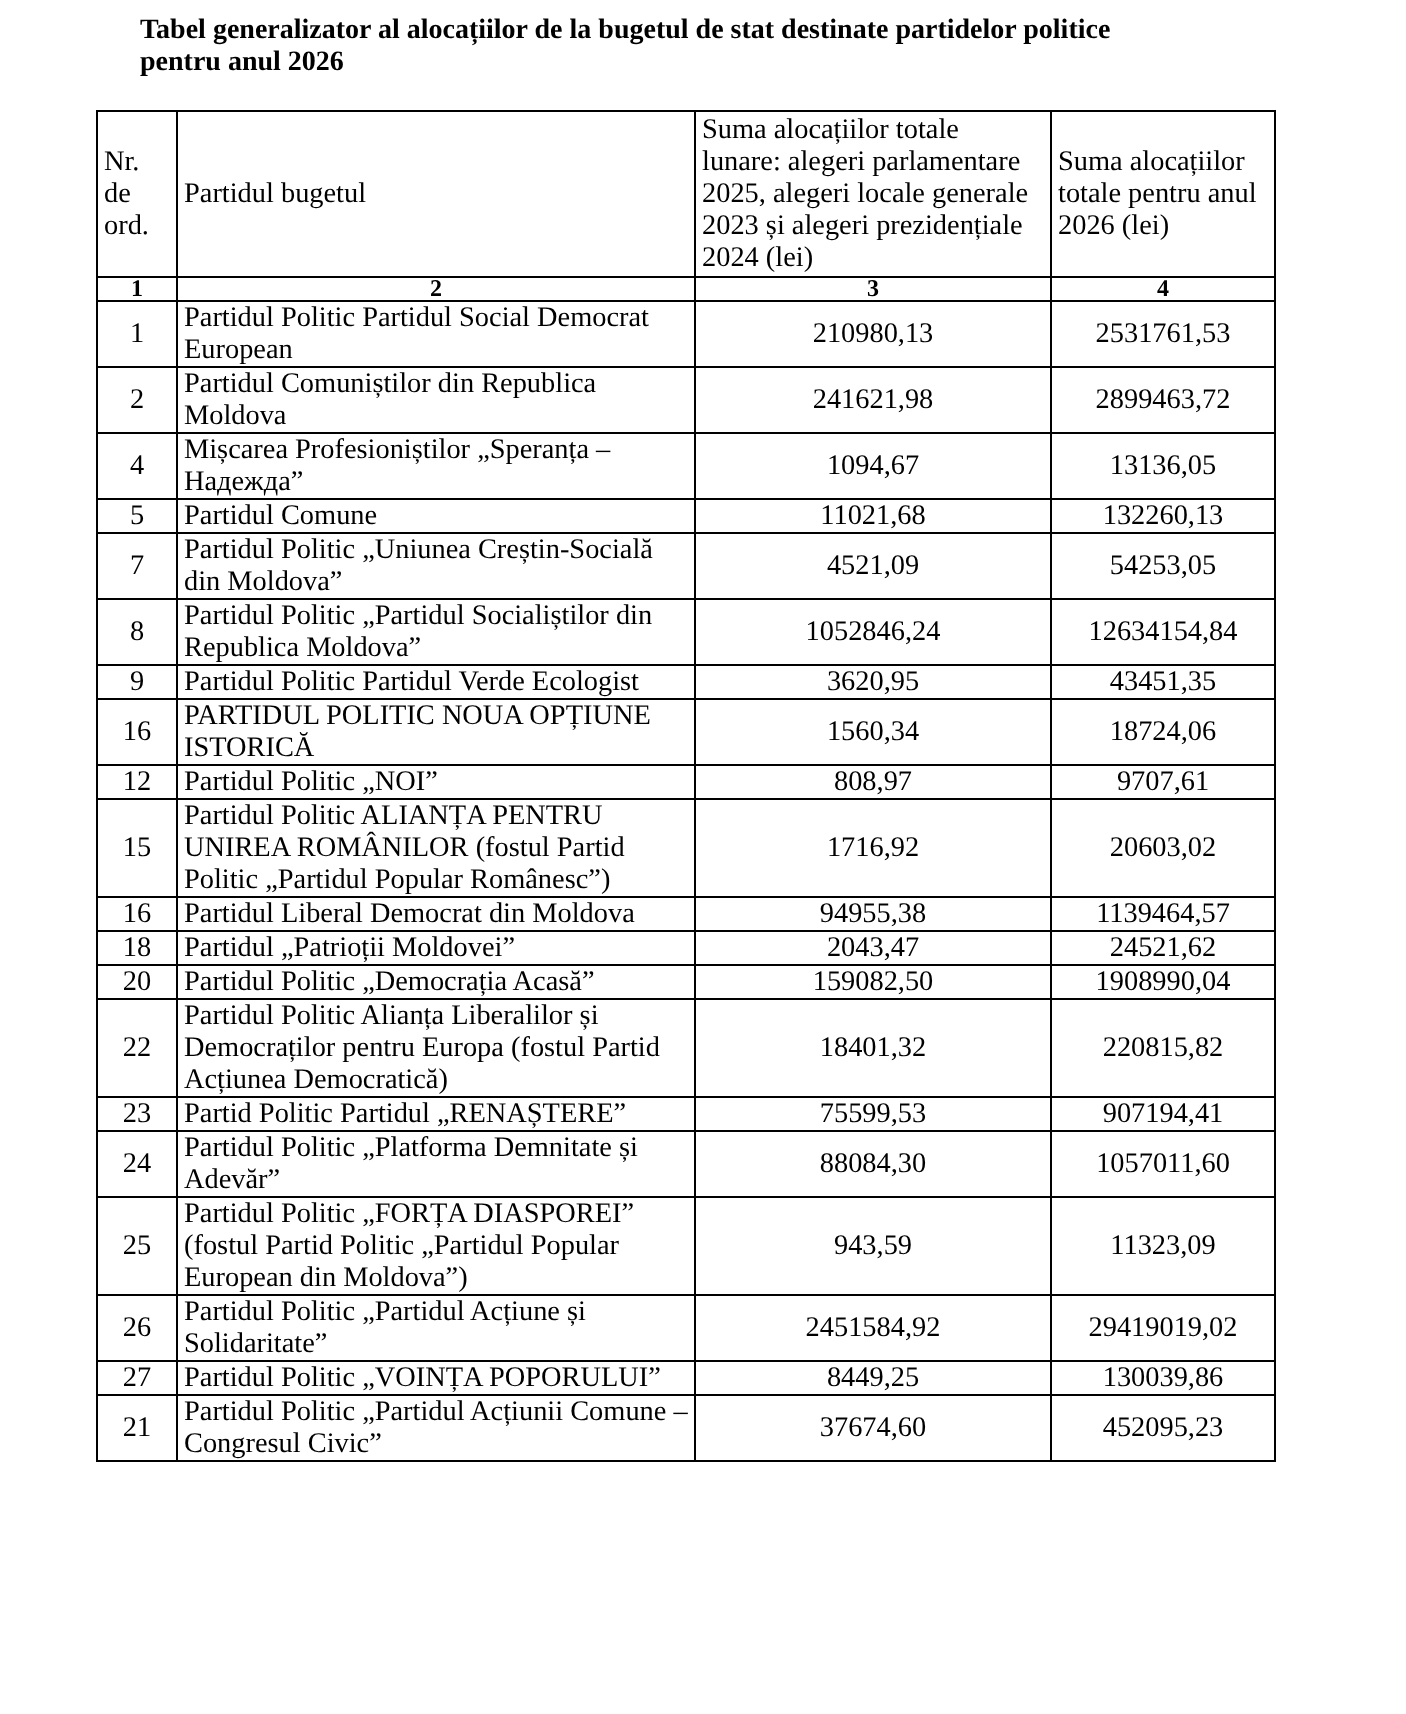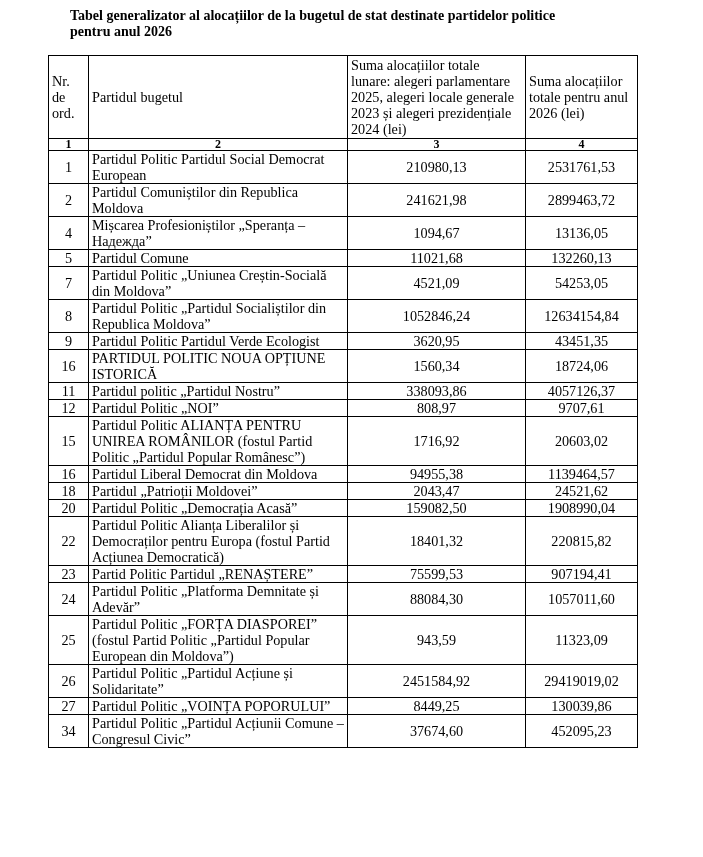--- a/index.html
+++ b/index.html
@@ -91,26 +91,20 @@
         <td class="val">3620,95</td>
         <td class="val">43451,35</td>
       </tr>
       <tr>
         <td class="nr">16</td>
         <td class="name">PARTIDUL POLITIC NOUA OPȚIUNE ISTORICĂ</td>
         <td class="val">1560,34</td>
         <td class="val">18724,06</td>
       </tr>
       <tr>
-        <td class="nr">11</td>
-        <td class="name">Partidul politic „Partidul Nostru”</td>
-        <td class="val">338093,86</td>
-        <td class="val">4057126,37</td>
-      </tr>
-      <tr>
         <td class="nr">12</td>
         <td class="name">Partidul Politic „NOI”</td>
         <td class="val">808,97</td>
         <td class="val">9707,61</td>
       </tr>
       <tr>
         <td class="nr">15</td>
         <td class="name">Partidul Politic ALIANȚA PENTRU UNIREA ROMÂNILOR (fostul Partid Politic „Partidul Popular Românesc”)</td>
         <td class="val">1716,92</td>
         <td class="val">20603,02</td>
@@ -163,19 +157,19 @@
         <td class="val">2451584,92</td>
         <td class="val">29419019,02</td>
       </tr>
       <tr>
         <td class="nr">27</td>
         <td class="name">Partidul Politic „VOINȚA POPORULUI”</td>
         <td class="val">8449,25</td>
         <td class="val">130039,86</td>
       </tr>
       <tr>
-        <td class="nr">34</td>
+        <td class="nr">21</td>
         <td class="name">Partidul Politic „Partidul Acțiunii Comune – Congresul Civic”</td>
         <td class="val">37674,60</td>
         <td class="val">452095,23</td>
       </tr>
     </tbody>
 </table>
 
 </body></html>

